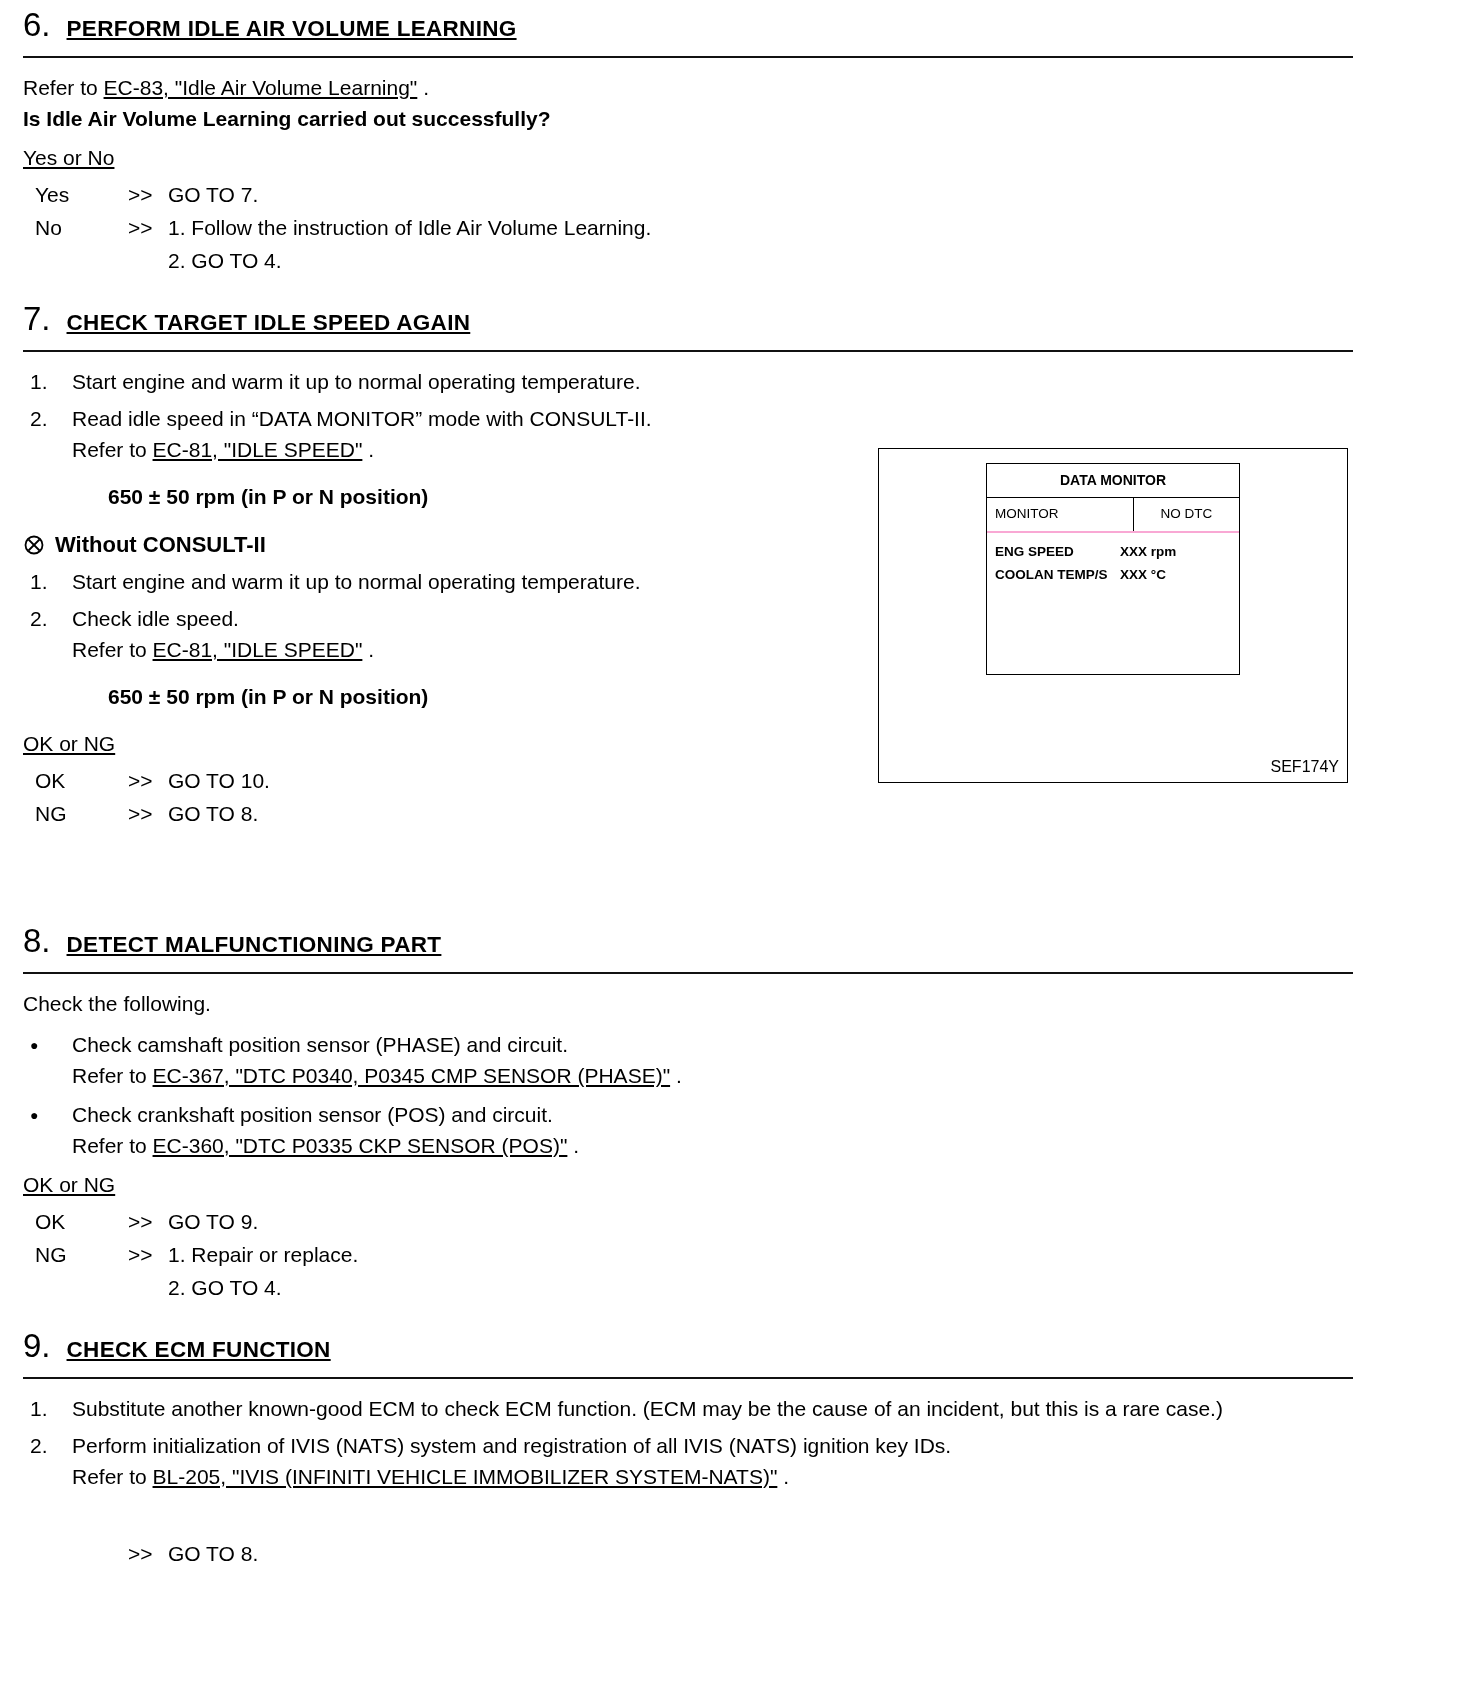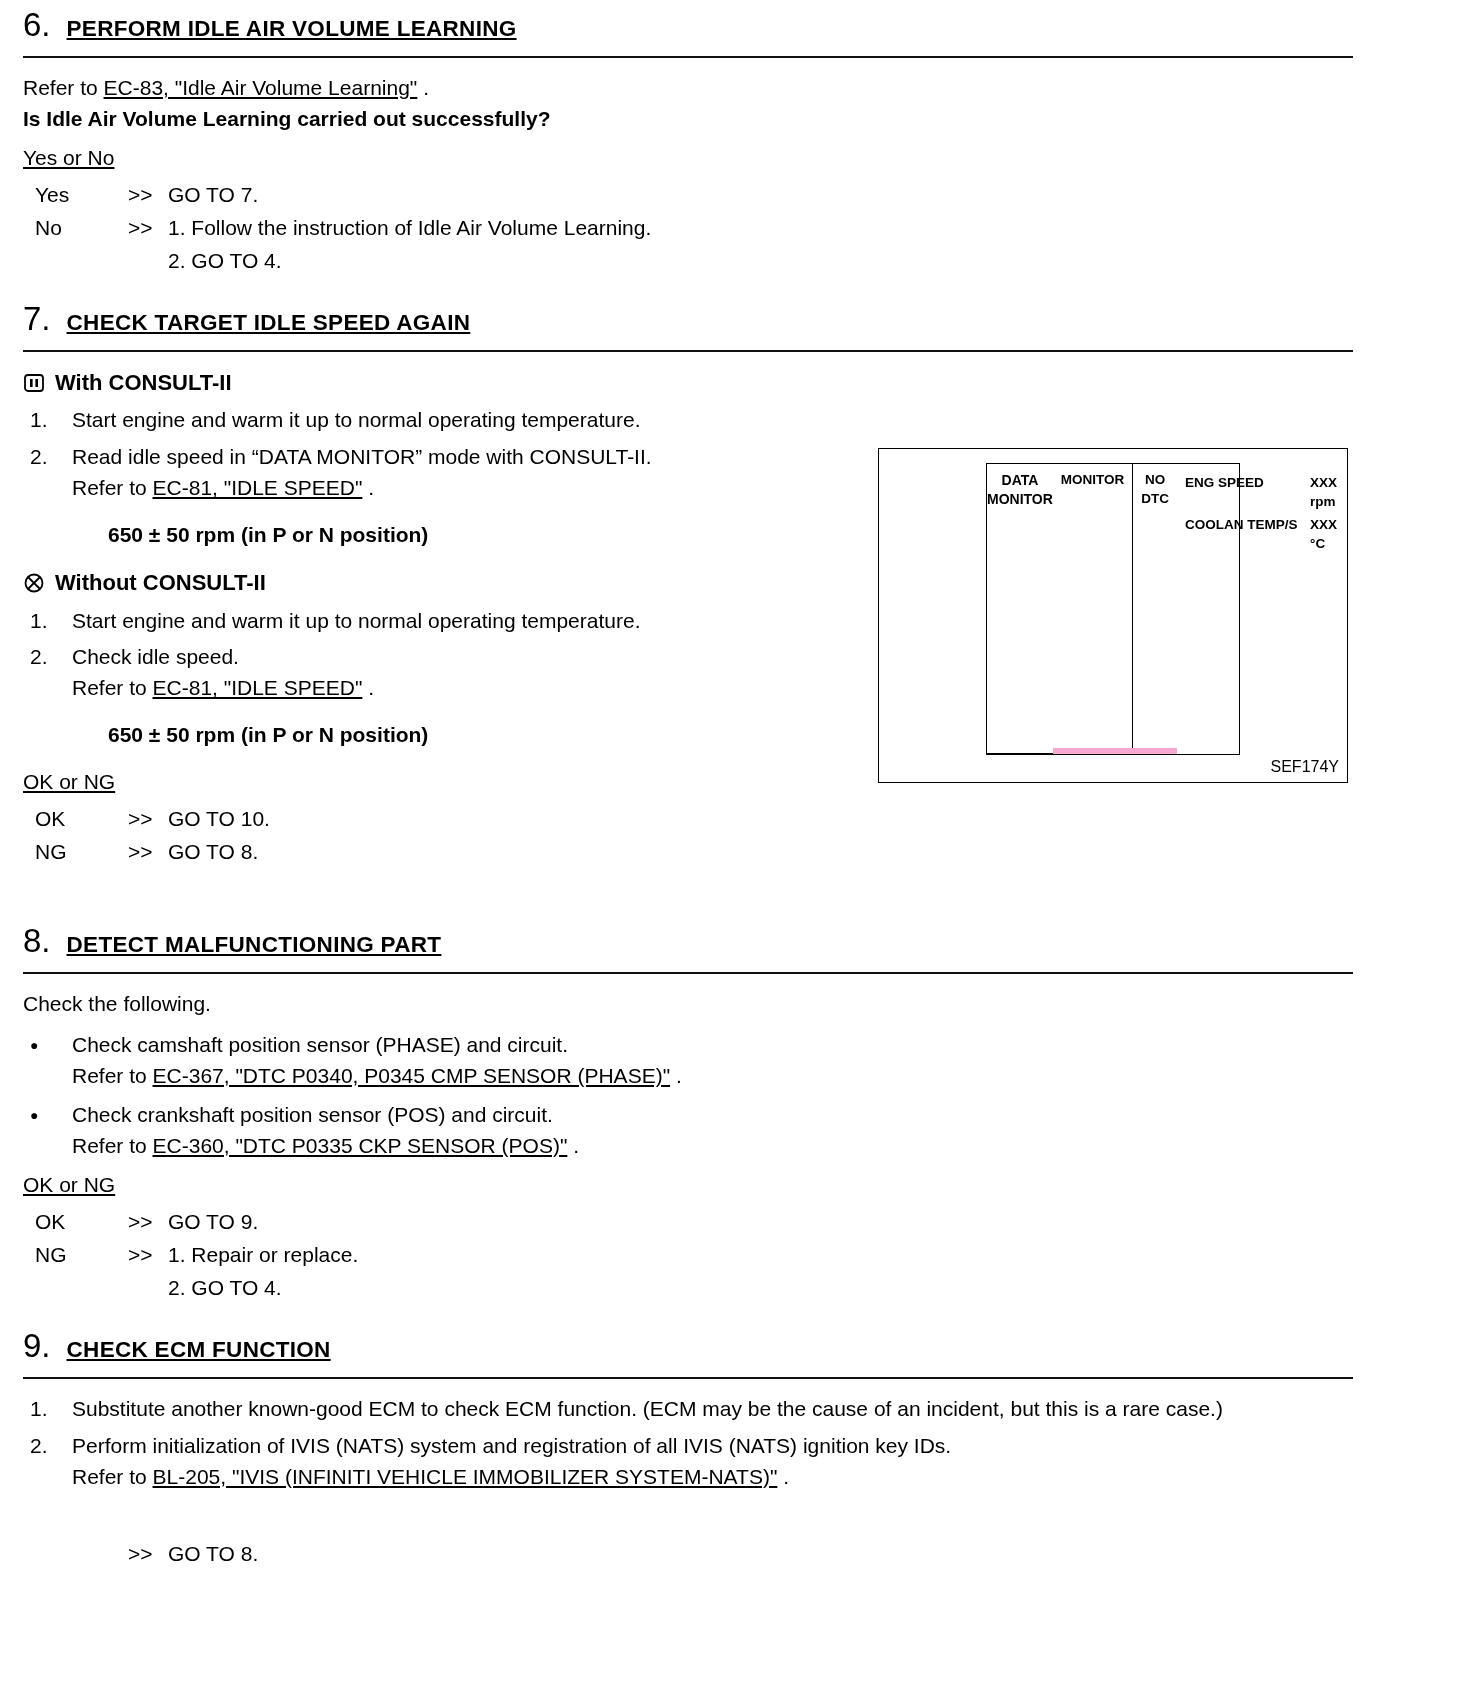--- a/index.html
+++ b/index.html
@@ -63,35 +63,35 @@
     position: absolute;
     top: 80px;
     right: 5px;
     width: 470px;
     height: 335px;
     border: 1px solid #000;
     box-sizing: border-box;
   }
   .fig-table {
     width: 254px;
-    height: 292px;
+    height: 212px;
     margin: 14px auto 0;
     border: 1px solid #000;
     box-sizing: border-box;
     display: flex;
-    flex-direction: row;
+    flex-direction: column;
   }
   .fig-title {
     text-align: center;
     font-weight: 700;
     font-size: 14px;
     padding: 7px 0;
     border-bottom: 1px solid #000;
   }
-  .fig-cols { display: flex; border-bottom: 6px solid #f9a8d4; font-weight: 700; font-size: 13.5px; }
+  .fig-cols { display: flex; border-bottom: 2px solid #f9a8d4; font-weight: 400; font-size: 13.5px; }
   .fig-col1 { flex: 1.45; padding: 7px 8px; border-right: 1px solid #000; }
   .fig-col2 { flex: 1; padding: 7px 8px; text-align: center; }
   .fig-body { padding: 10px 8px; font-weight: 700; font-size: 13.5px; flex: 1; }
   .fig-row { display: flex; margin-bottom: 5px; }
   .fig-name { width: 125px; flex: none; }
   .fig-caption {
     position: absolute;
     bottom: 4px;
     right: 8px;
     font-size: 16px;
@@ -128,30 +128,20 @@
 
   <section class="step">
     <div class="step-heading">
       <span class="step-num">7.</span>
       <span class="step-title">CHECK TARGET IDLE SPEED AGAIN</span>
     </div>
 
     <div class="step7-body">
       <div class="step7-left">
 
-        <div class="consult-heading">
-          <span class="c-icon">
-            <svg width="22" height="22" viewBox="0 0 22 22">
-                <rect x="2" y="3" width="18" height="16" rx="3" fill="none" stroke="#000" stroke-width="1.8"></rect>
-                <rect x="7" y="7" width="2.6" height="8" fill="#000"></rect>
-                <rect x="12.4" y="7" width="2.6" height="8" fill="#000"></rect>
-              </svg>
-          </span>
-          <span class="c-text">With CONSULT-II</span>
-        </div>
 
         <div class="num-item">
           <span class="item-num">1.</span>
           <span class="item-body">Start engine and warm it up to normal operating temperature.</span>
         </div>
         <div class="num-item">
           <span class="item-num">2.</span>
           <span class="item-body">
             <span>Read idle speed in “DATA MONITOR” mode with CONSULT-II.</span>
             <div class="sub-line"><span>Refer to </span><a class="link">EC-81, "IDLE SPEED"</a><span> .</span></div>

